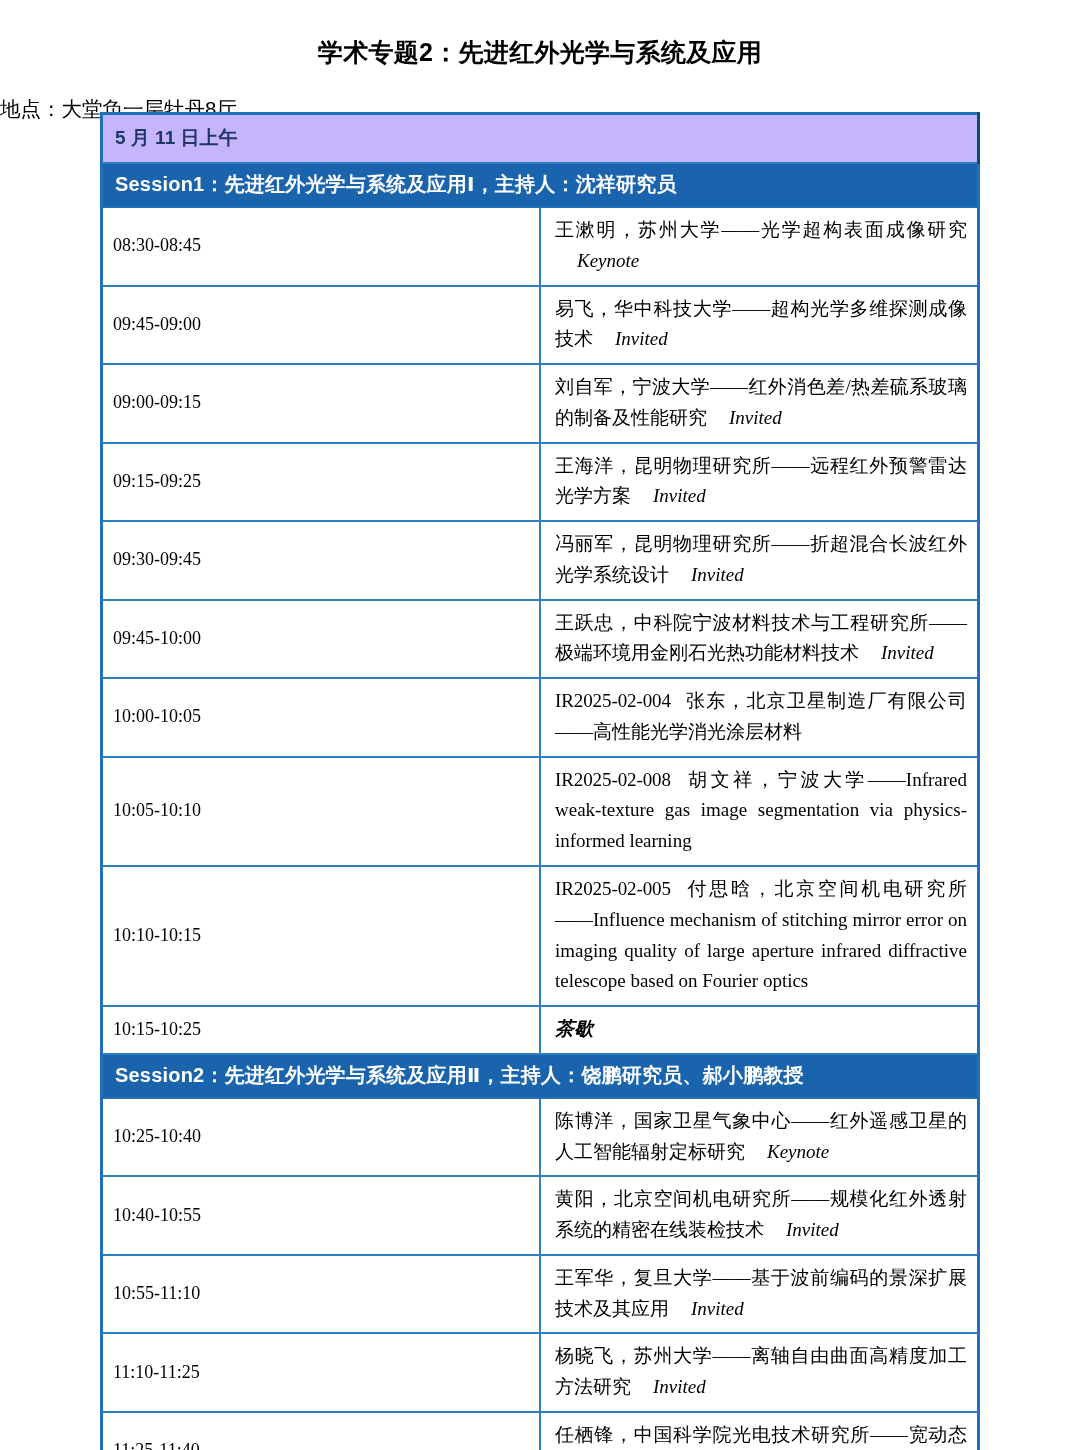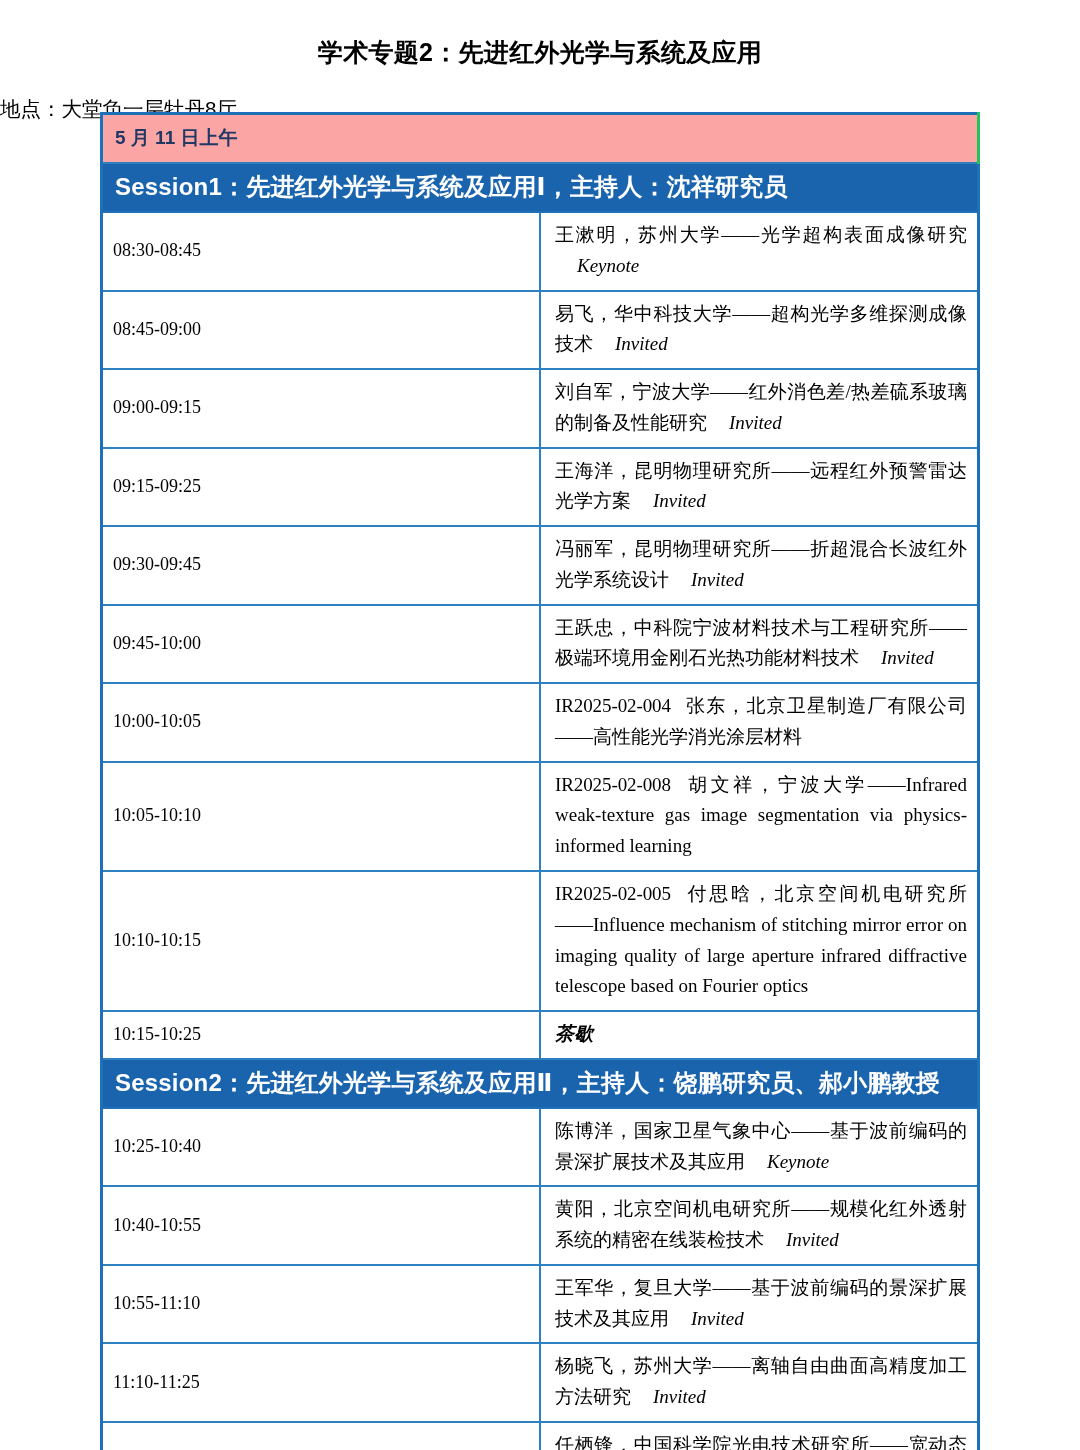--- a/index.html
+++ b/index.html
@@ -55,36 +55,36 @@
     border: 3px solid #1E70B8;
   }
   table.sched td {
     border: 2px solid #2E80C0;
     vertical-align: middle;
     background: #ffffff;
   }
 
   
   tr.date-row td {
-    background: #fca5a5;
+    background: #c4b5fd;
     color: #1F3864;
     font-weight: bold;
     font-size: 19px;
     padding: 10px 12px 11px 12px;
     font-family: "Liberation Sans", "DejaVu Sans", sans-serif;
     border-left: 3px solid #1E70B8;
-    border-right: 3px solid #22c55e;
+    border-right: 3px solid #0c4a6e;
   }
 
   
   tr.session-row td {
     background: #1A64AE;
     color: #ffffff;
     font-weight: bold;
-    font-size: 24px;
+    font-size: 20px;
     padding: 7px 12px 8px 12px;
     font-family: "Liberation Sans", "DejaVu Sans", sans-serif;
     border-top: 2px solid #1E70B8;
     border-bottom: 2px solid #1E70B8;
     border-left: 3px solid #1E70B8;
     border-right: 3px solid #1E70B8;
     letter-spacing: 0.2px;
   }
 
   
@@ -134,21 +134,21 @@
             <td colspan="2">5 月 11 日上午</td>
           </tr>
           <tr class="session-row">
             <td colspan="2">Session1：先进红外光学与系统及应用Ⅰ，主持人：沈祥研究员</td>
           </tr>
           <tr>
             <td class="time-cell">08:30-08:45</td>
             <td class="topic-cell"><span>王漱明，苏州大学——光学超构表面成像研究</span><span class="tag">Keynote</span></td>
           </tr>
           <tr>
-            <td class="time-cell">08:45-09:00</td>
+            <td class="time-cell">09:45-09:00</td>
             <td class="topic-cell"><span>易飞，华中科技大学——超构光学多维探测成像技术</span><span class="tag">Invited</span></td>
           </tr>
           <tr>
             <td class="time-cell">09:00-09:15</td>
             <td class="topic-cell"><span>刘自军，宁波大学——红外消色差/热差硫系玻璃的制备及性能研究</span><span class="tag">Invited</span></td>
           </tr>
           <tr>
             <td class="time-cell">09:15-09:25</td>
             <td class="topic-cell"><span>王海洋，昆明物理研究所——远程红外预警雷达光学方案</span><span class="tag">Invited</span></td>
           </tr>
@@ -174,21 +174,21 @@
           </tr>
           <tr>
             <td class="time-cell">10:15-10:25</td>
             <td class="topic-cell break-cell"><span>茶歇</span></td>
           </tr>
           <tr class="session-row">
             <td colspan="2">Session2：先进红外光学与系统及应用Ⅱ，主持人：饶鹏研究员、郝小鹏教授</td>
           </tr>
           <tr>
             <td class="time-cell">10:25-10:40</td>
-            <td class="topic-cell"><span>陈博洋，国家卫星气象中心——基于波前编码的景深扩展技术及其应用</span><span class="tag">Keynote</span></td>
+            <td class="topic-cell"><span>陈博洋，国家卫星气象中心——红外遥感卫星的人工智能辐射定标研究</span><span class="tag">Keynote</span></td>
           </tr>
           <tr>
             <td class="time-cell">10:40-10:55</td>
             <td class="topic-cell"><span>黄阳，北京空间机电研究所——规模化红外透射系统的精密在线装检技术</span><span class="tag">Invited</span></td>
           </tr>
           <tr>
             <td class="time-cell">10:55-11:10</td>
             <td class="topic-cell"><span>王军华，复旦大学——基于波前编码的景深扩展技术及其应用</span><span class="tag">Invited</span></td>
           </tr>
           <tr>

